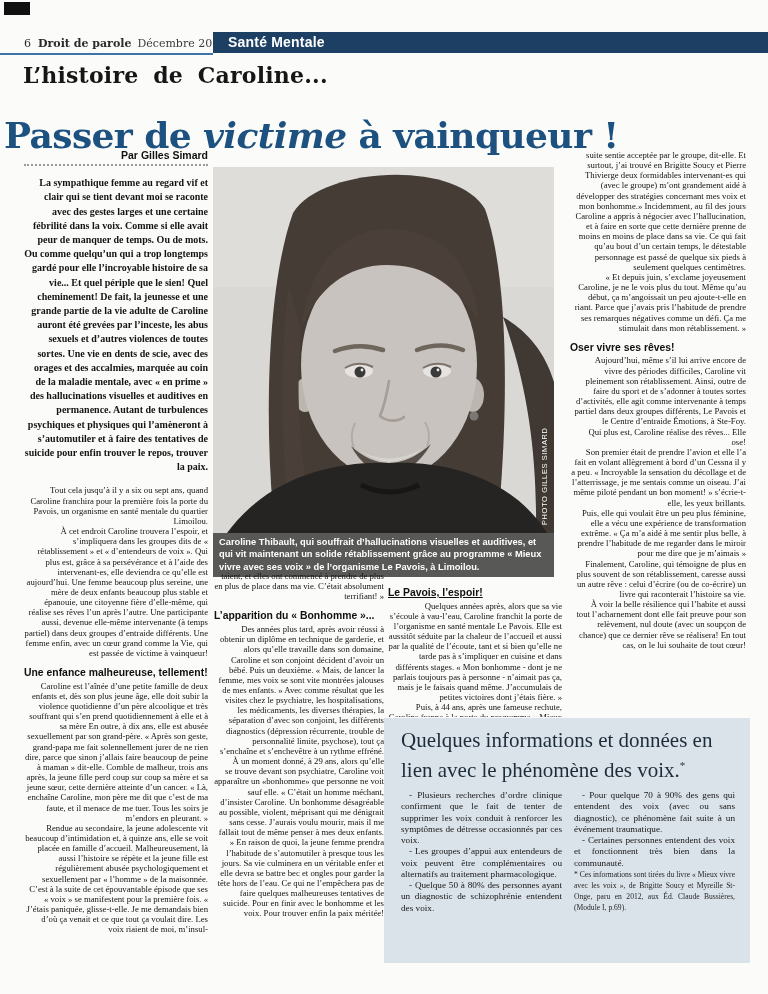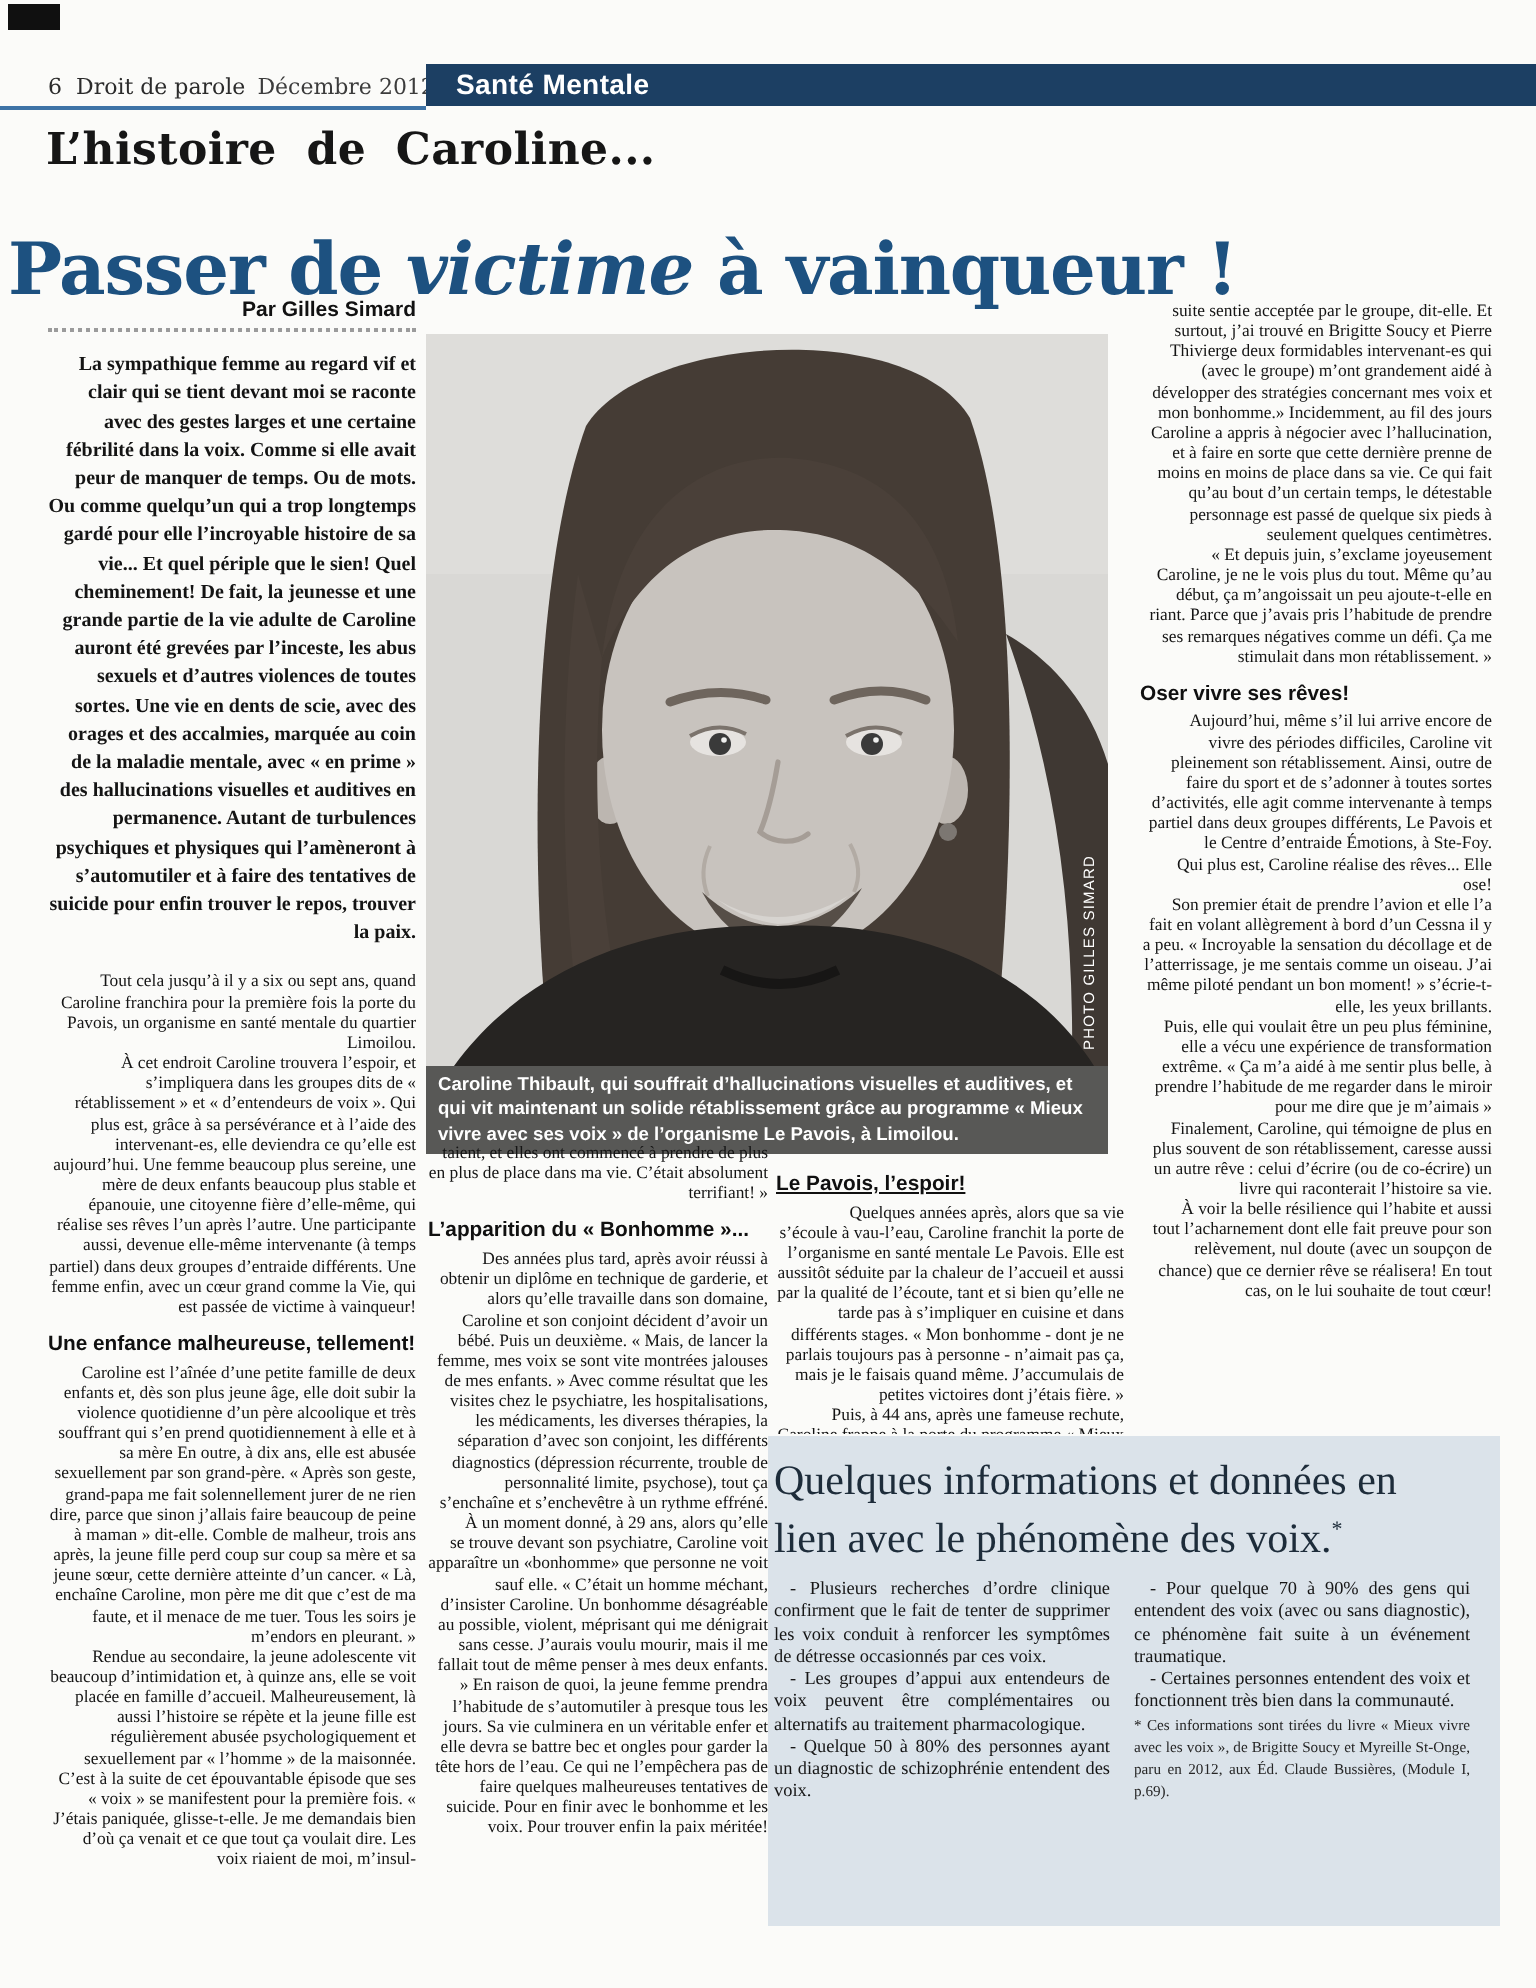--- a/index.html
+++ b/index.html
@@ -1,21 +1,21 @@
 <!DOCTYPE html>
 <html lang="fr"><head>
 <meta charset="utf-8">
 <style>
   html,body{margin:0;padding:0;background:#e8e8e6;}
   #page{position:relative;width:768px;height:994px;background:#fbfbf9;overflow:hidden;
         font-family:"Liberation Serif",serif;color:#141414;}
   .corner-mark{position:absolute;left:4px;top:2px;width:26px;height:13px;background:#101010;}
   .masthead{position:absolute;left:24px;top:37px;font-family:"DejaVu Serif",serif;font-size:11px;color:#2b2b2b;white-space:nowrap;}
   .masthead .pgnum{margin-right:7px;font-weight:normal;}
-  .masthead .paper{font-weight:normal;margin-right:6px;}
+  .masthead .paper{font-weight:bold;margin-right:6px;}
   .masthead .date{color:#3c3c3c;}
   .mast-rule{position:absolute;left:0;top:53px;width:213px;height:2px;background:#3e73a6;}
   .secbar{position:absolute;left:213px;top:32px;width:555px;height:21px;background:#1c3f63;
           color:#fff;font-family:"Liberation Sans",sans-serif;font-weight:bold;font-size:14px;
           line-height:21px;padding-left:15px;box-sizing:border-box;letter-spacing:.2px;}
   .kicker{position:absolute;left:23px;top:62px;font-family:"DejaVu Serif",serif;font-weight:bold;
           font-size:22px;color:#161616;word-spacing:7px;letter-spacing:.2px;}
   .headline{position:absolute;left:4px;top:90px;font-family:"DejaVu Serif",serif;font-weight:bold;
           font-size:36px;color:#1d5180;white-space:nowrap;letter-spacing:-0.6px;}
   .headline em{font-style:italic;}
@@ -35,21 +35,21 @@
           text-align:left;margin-top:9px;margin-bottom:2px;color:#101010;}
   .subhead.first{margin-top:16px;text-decoration:underline;}
 
   .photo{position:absolute;left:213px;top:167px;width:341px;height:366px;}
   .photo svg{display:block;}
   .caption{position:absolute;left:213px;top:533px;width:341px;box-sizing:border-box;background:#585856;
           color:#fff;font-family:"Liberation Sans",sans-serif;font-weight:bold;font-size:9.3px;
           line-height:12.4px;padding:3px 6px 4px;}
 
   .infobox{position:absolute;left:384px;top:718px;width:366px;height:245px;background:#dbe3ea;
-          box-sizing:border-box;padding:10px 15px 10px 3px;z-index:3;}
+          box-sizing:border-box;padding:10px 15px 10px 17px;z-index:3;}
   .infobox h2{margin:0 0 7px;font-weight:normal;font-size:21px;line-height:25px;color:#1d2c3a;
           font-family:"Liberation Serif",serif;}
   .infobox h2 sup{font-size:11px;}
   .infobox .cols{display:flex;gap:12px;}
   .infobox .c{flex:1;font-size:9.2px;line-height:11.25px;text-align:justify;color:#161616;}
   .infobox .c p{margin:0;text-indent:8px;}
   .footnote{margin-top:14px;font-size:7.6px;line-height:11px;text-align:justify;color:#262626;text-indent:0 !important;}
 </style>
 </head>
 <body>

